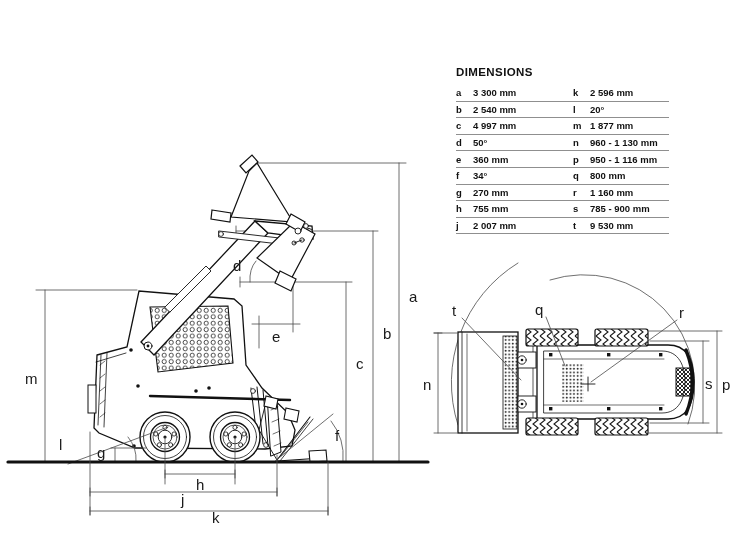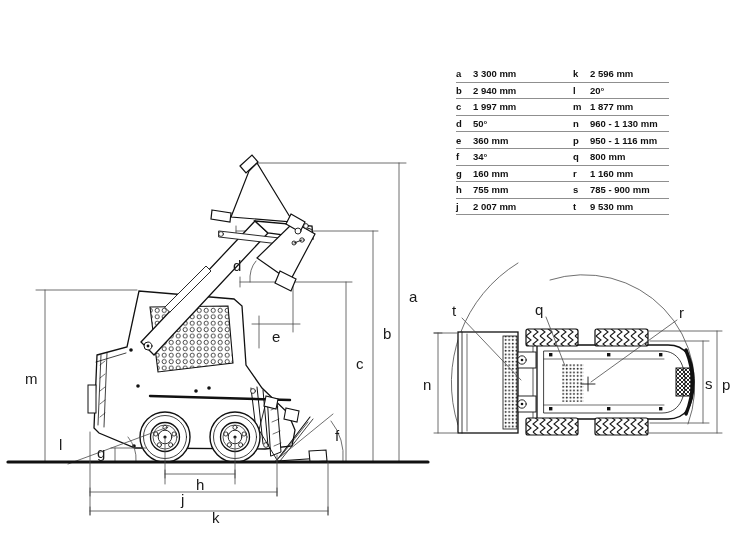--- a/index.html
+++ b/index.html
@@ -275,49 +275,50 @@
     <text class="dim" x="423" y="390">n</text>
     <text class="dim" x="722" y="390">p</text>
     <text class="dim" x="535" y="315">q</text>
     <text class="dim" x="679" y="318">r</text>
     <text class="dim" x="705" y="389">s</text>
     <text class="dim" x="452" y="316">t</text>
   </g>
 </svg>
 
 <div class="dims">
+  <div class="dims-title">DIMENSIONS</div>
   <div class="dims-cols">
     <div class="dims-col1">
       <div class="drow">
             <span class="dkey">a</span>
             <span class="dval">3 300 mm</span>
           </div>
       <div class="drow">
             <span class="dkey">b</span>
-            <span class="dval">2 940 mm</span>
+            <span class="dval">2 540 mm</span>
           </div>
       <div class="drow">
             <span class="dkey">c</span>
-            <span class="dval">1 997 mm</span>
+            <span class="dval">4 997 mm</span>
           </div>
       <div class="drow">
             <span class="dkey">d</span>
             <span class="dval">50°</span>
           </div>
       <div class="drow">
             <span class="dkey">e</span>
             <span class="dval">360 mm</span>
           </div>
       <div class="drow">
             <span class="dkey">f</span>
             <span class="dval">34°</span>
           </div>
       <div class="drow">
             <span class="dkey">g</span>
-            <span class="dval">160 mm</span>
+            <span class="dval">270 mm</span>
           </div>
       <div class="drow">
             <span class="dkey">h</span>
             <span class="dval">755 mm</span>
           </div>
       <div class="drow">
             <span class="dkey">j</span>
             <span class="dval">2 007 mm</span>
           </div>
     </div>

